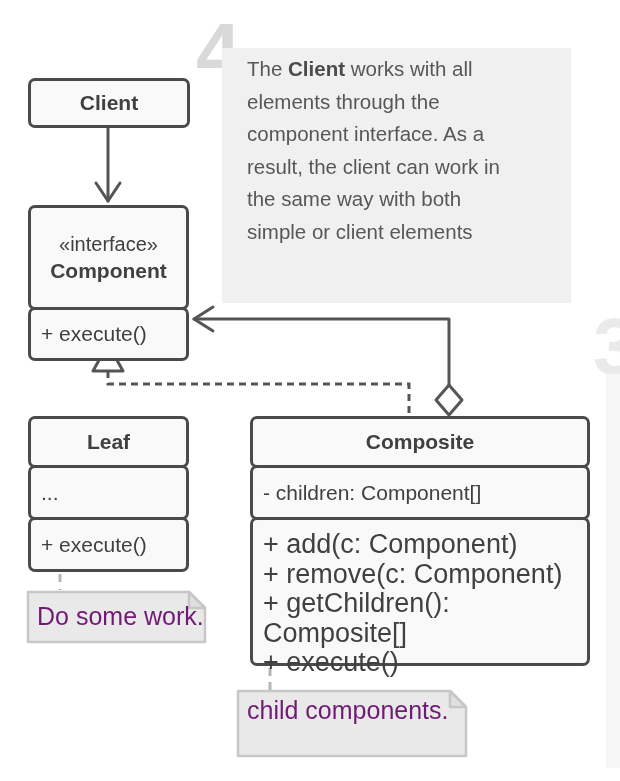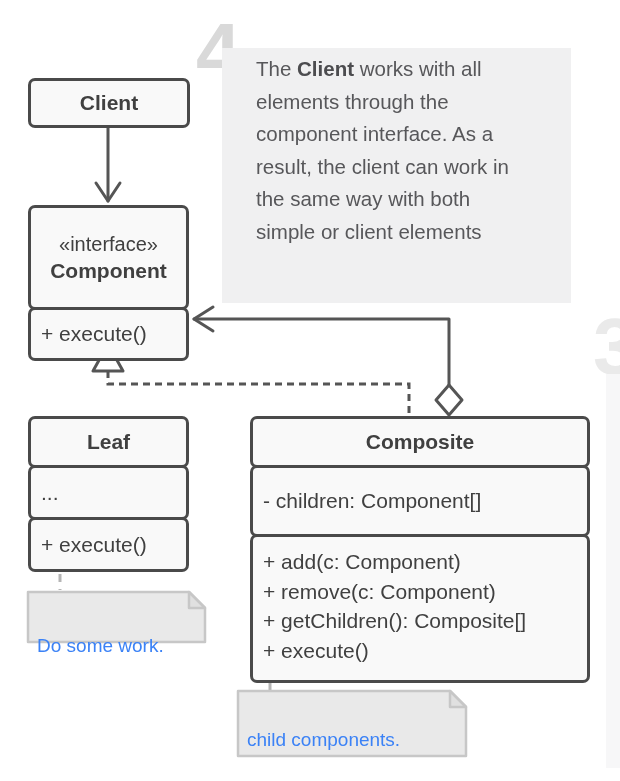--- a/index.html
+++ b/index.html
@@ -12,45 +12,45 @@
   
   .step-num {
     position:absolute; font-size:80px; line-height:80px; font-weight:bold;
     color:#d9d9d9; user-select:none;
   }
   .step-num.faint { color:#eaeaea; }
 
   
   .panel { position:absolute; left:222px; top:48px; width:349px; height:255px; background:#f0f0f1; }
   .panel-text {
-    position:absolute; left:256px; top:53px; width:320px;
+    position:absolute; left:247px; top:53px; width:320px;
     font-size:20.5px; line-height:32.5px; color:#57575a;
   }
   .panel-text .ln { display:block; }
   .panel-text b { font-weight:bold; color:#4c4c4f; }
 
   .edge-strip { position:absolute; left:606px; top:374px; width:14px; height:394px; background:#f7f7f8; }
 
   
   .uml-class { position:absolute; }
   .comp {
     box-sizing:border-box; position:relative;
     border:3px solid #4a4a4a; border-radius:7px; background:#f9f9f9;
     margin-top:-3px; color:#404040;
   }
   .comp:first-child { margin-top:0; }
   .comp.title { display:flex; flex-direction:column; align-items:center; justify-content:center; }
   .comp.title .cls-name { font-weight:bold; font-size:21px; }
   .comp.title .stereotype { font-weight:normal; font-size:20px; margin-bottom:3px; }
   .comp.row { display:flex; align-items:center; padding-left:10px; font-size:21px; }
-  .comp.multirow { padding:10px 4px 5px 10px; font-size:21px; line-height:29.5px; }
+  .comp.multirow { padding:10px 4px 5px 10px; font-size:27px; line-height:29.5px; }
 
   
   .note-text {
-    position:absolute; font-size:19px; line-height:24px; color:#3b82f6;margin-top:30px;
+    position:absolute; font-size:25px; line-height:24px; color:#701a75;
   }
 </style>
 </head>
 <body>
 
 <div id="canvas">
 
   <svg class="connectors" viewBox="0 0 620 781">
 
     <g stroke="#555555" stroke-width="3" fill="none" stroke-linejoin="round" stroke-linecap="round">
@@ -120,21 +120,21 @@
     </div>
     <div class="comp row" style="height:55px;">
       <span>+ execute()</span>
     </div>
   </div>
 
   <div class="uml-class" style="left:250px; top:416px; width:340px;">
     <div class="comp title" style="height:52px;">
       <span class="cls-name">Composite</span>
     </div>
-    <div class="comp row" style="height:72px;">
+    <div class="comp row" style="height:55px;">
       <span>- children: Component[]</span>
     </div>
     <div class="comp multirow" style="height:149px;">
       <div>+ add(c: Component)</div>
       <div>+ remove(c: Component)</div>
       <div>+ getChildren(): Composite[]</div>
       <div>+ execute()</div>
     </div>
   </div>
 

